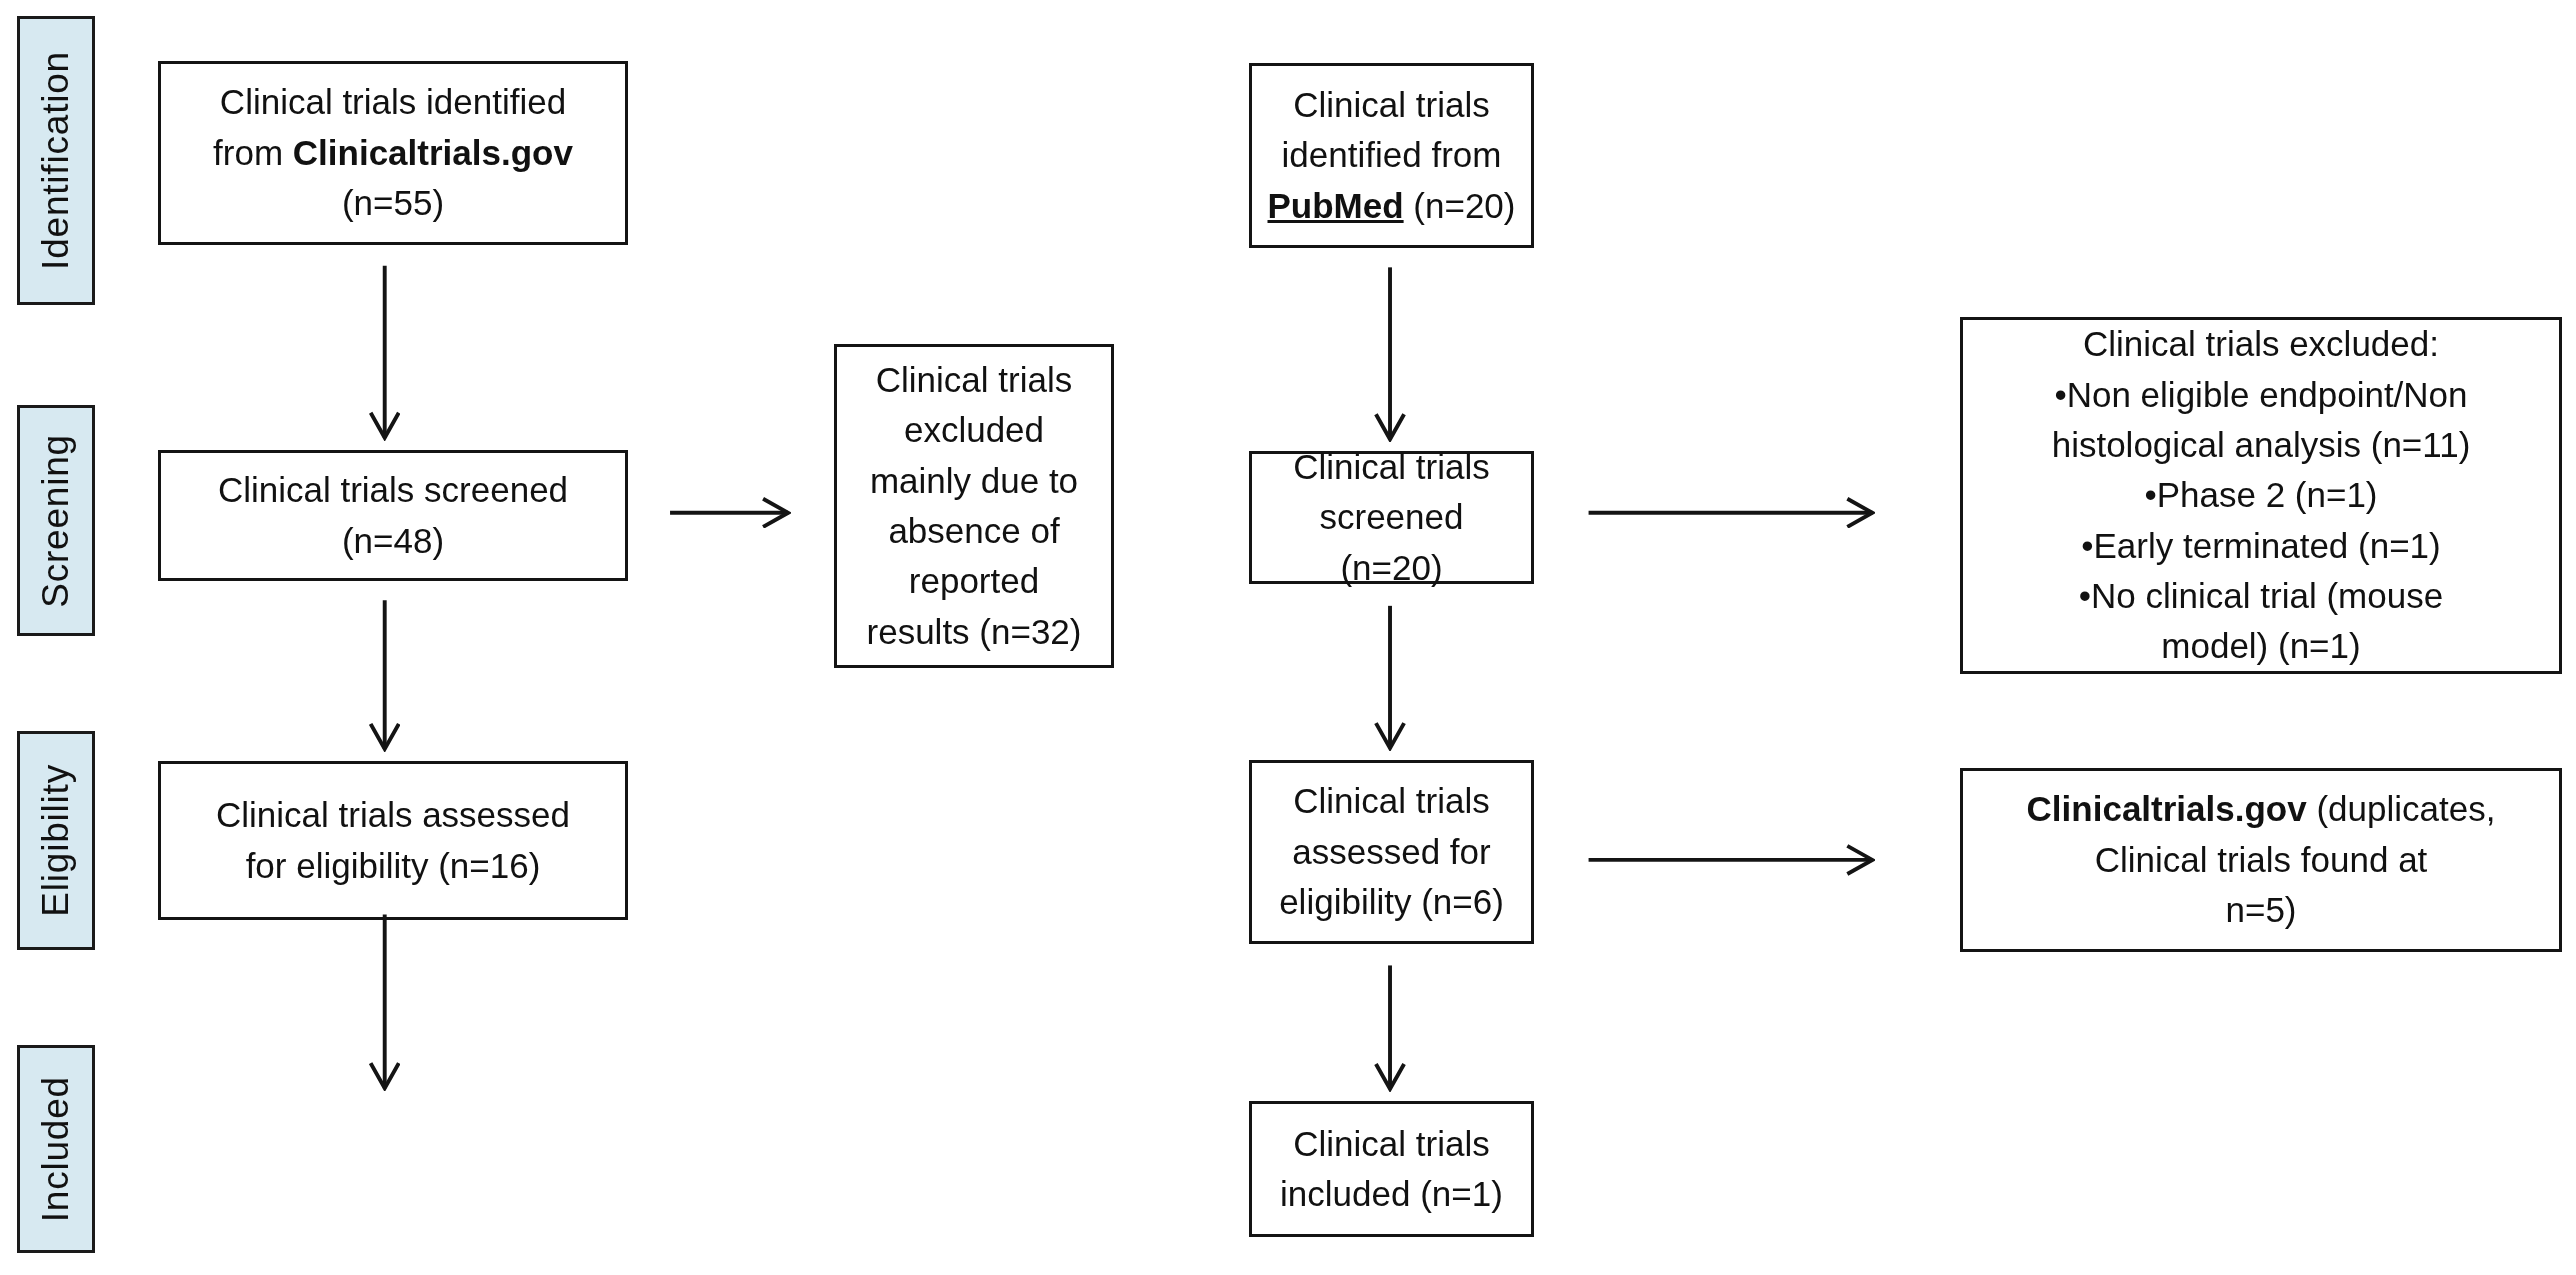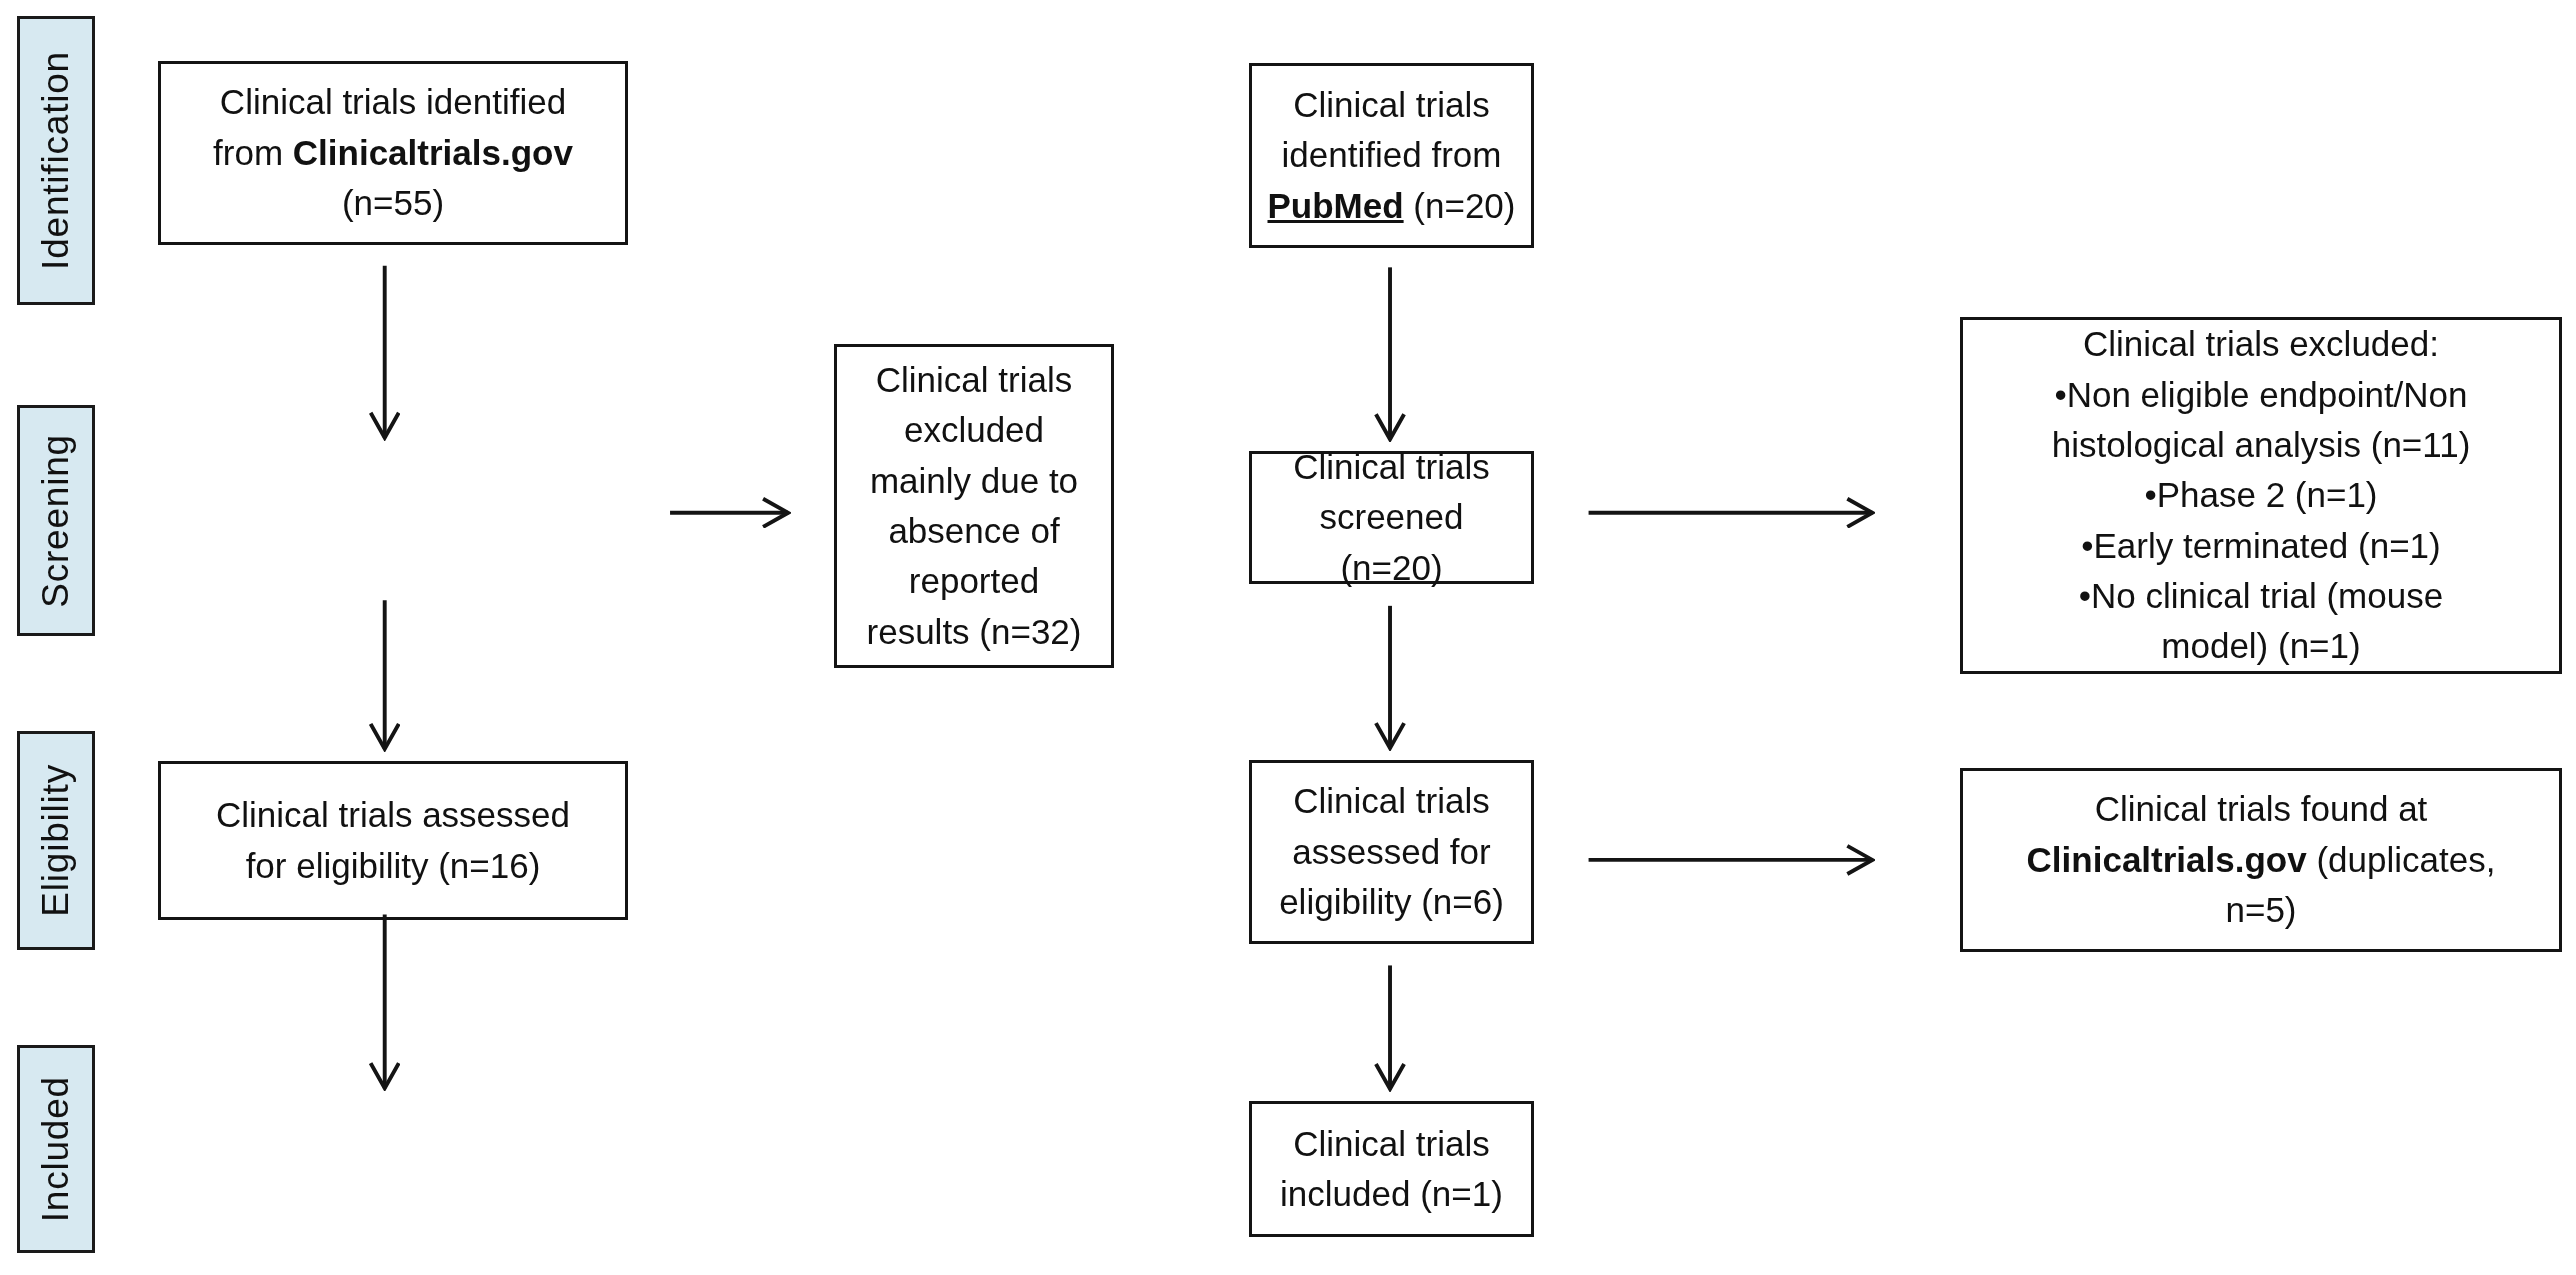--- a/index.html
+++ b/index.html
@@ -79,20 +79,26 @@
     <span class="vtext">Included</span>
   </div>
 
   <div class="box" style="left:158px;top:61px;width:470px;height:184px;">
       <div>
         <div><span>Clinical trials identified</span></div>
         <div><span>from </span><span style="font-weight: 700;">Clinicaltrials.gov</span></div>
         <div><span>(n=55)</span></div>
       </div>
     </div>
+  <div class="box" style="left:158px;top:450px;width:470px;height:131px;">
+      <div>
+        <div><span>Clinical trials screened</span></div>
+        <div><span>(n=48)</span></div>
+      </div>
+    </div>
   <div class="box" style="left:158px;top:761px;width:470px;height:159px;">
       <div>
         <div><span>Clinical trials assessed</span></div>
         <div><span>for eligibility (n=16)</span></div>
       </div>
     </div>
 
   <div class="box" style="left:834px;top:344px;width:280px;height:324px;">
       <div>
         <div><span>Clinical trials</span></div>
@@ -137,22 +143,22 @@
         <div><span>•Non eligible endpoint/Non</span></div>
         <div><span>histological analysis (n=11)</span></div>
         <div><span>•Phase 2 (n=1)</span></div>
         <div><span>•Early terminated (n=1)</span></div>
         <div><span>•No clinical trial (mouse</span></div>
         <div><span>model) (n=1)</span></div>
       </div>
     </div>
   <div class="box" style="left:1960px;top:768px;width:602px;height:184px;">
       <div>
+        <div><span style="font-weight: 700;">Clinicaltrials.gov</span><span> (duplicates,</span></div>
         <div><span>Clinical trials found at</span></div>
-        <div><span style="font-weight: 700;">Clinicaltrials.gov</span><span> (duplicates,</span></div>
         <div><span>n=5)</span></div>
       </div>
     </div>
 
   <svg class="arrows" xmlns="http://www.w3.org/2000/svg" viewBox="0 0 3295 1631" width="2576" height="1275">
     <defs>
       <marker id="head" viewBox="0 0 40 40" refX="36" refY="20" markerWidth="40" markerHeight="40" markerUnits="userSpaceOnUse" orient="auto">
         <path class="arrowhead-path" d="M4,2 L36,20 L4,38"></path>
       </marker>
     </defs>

